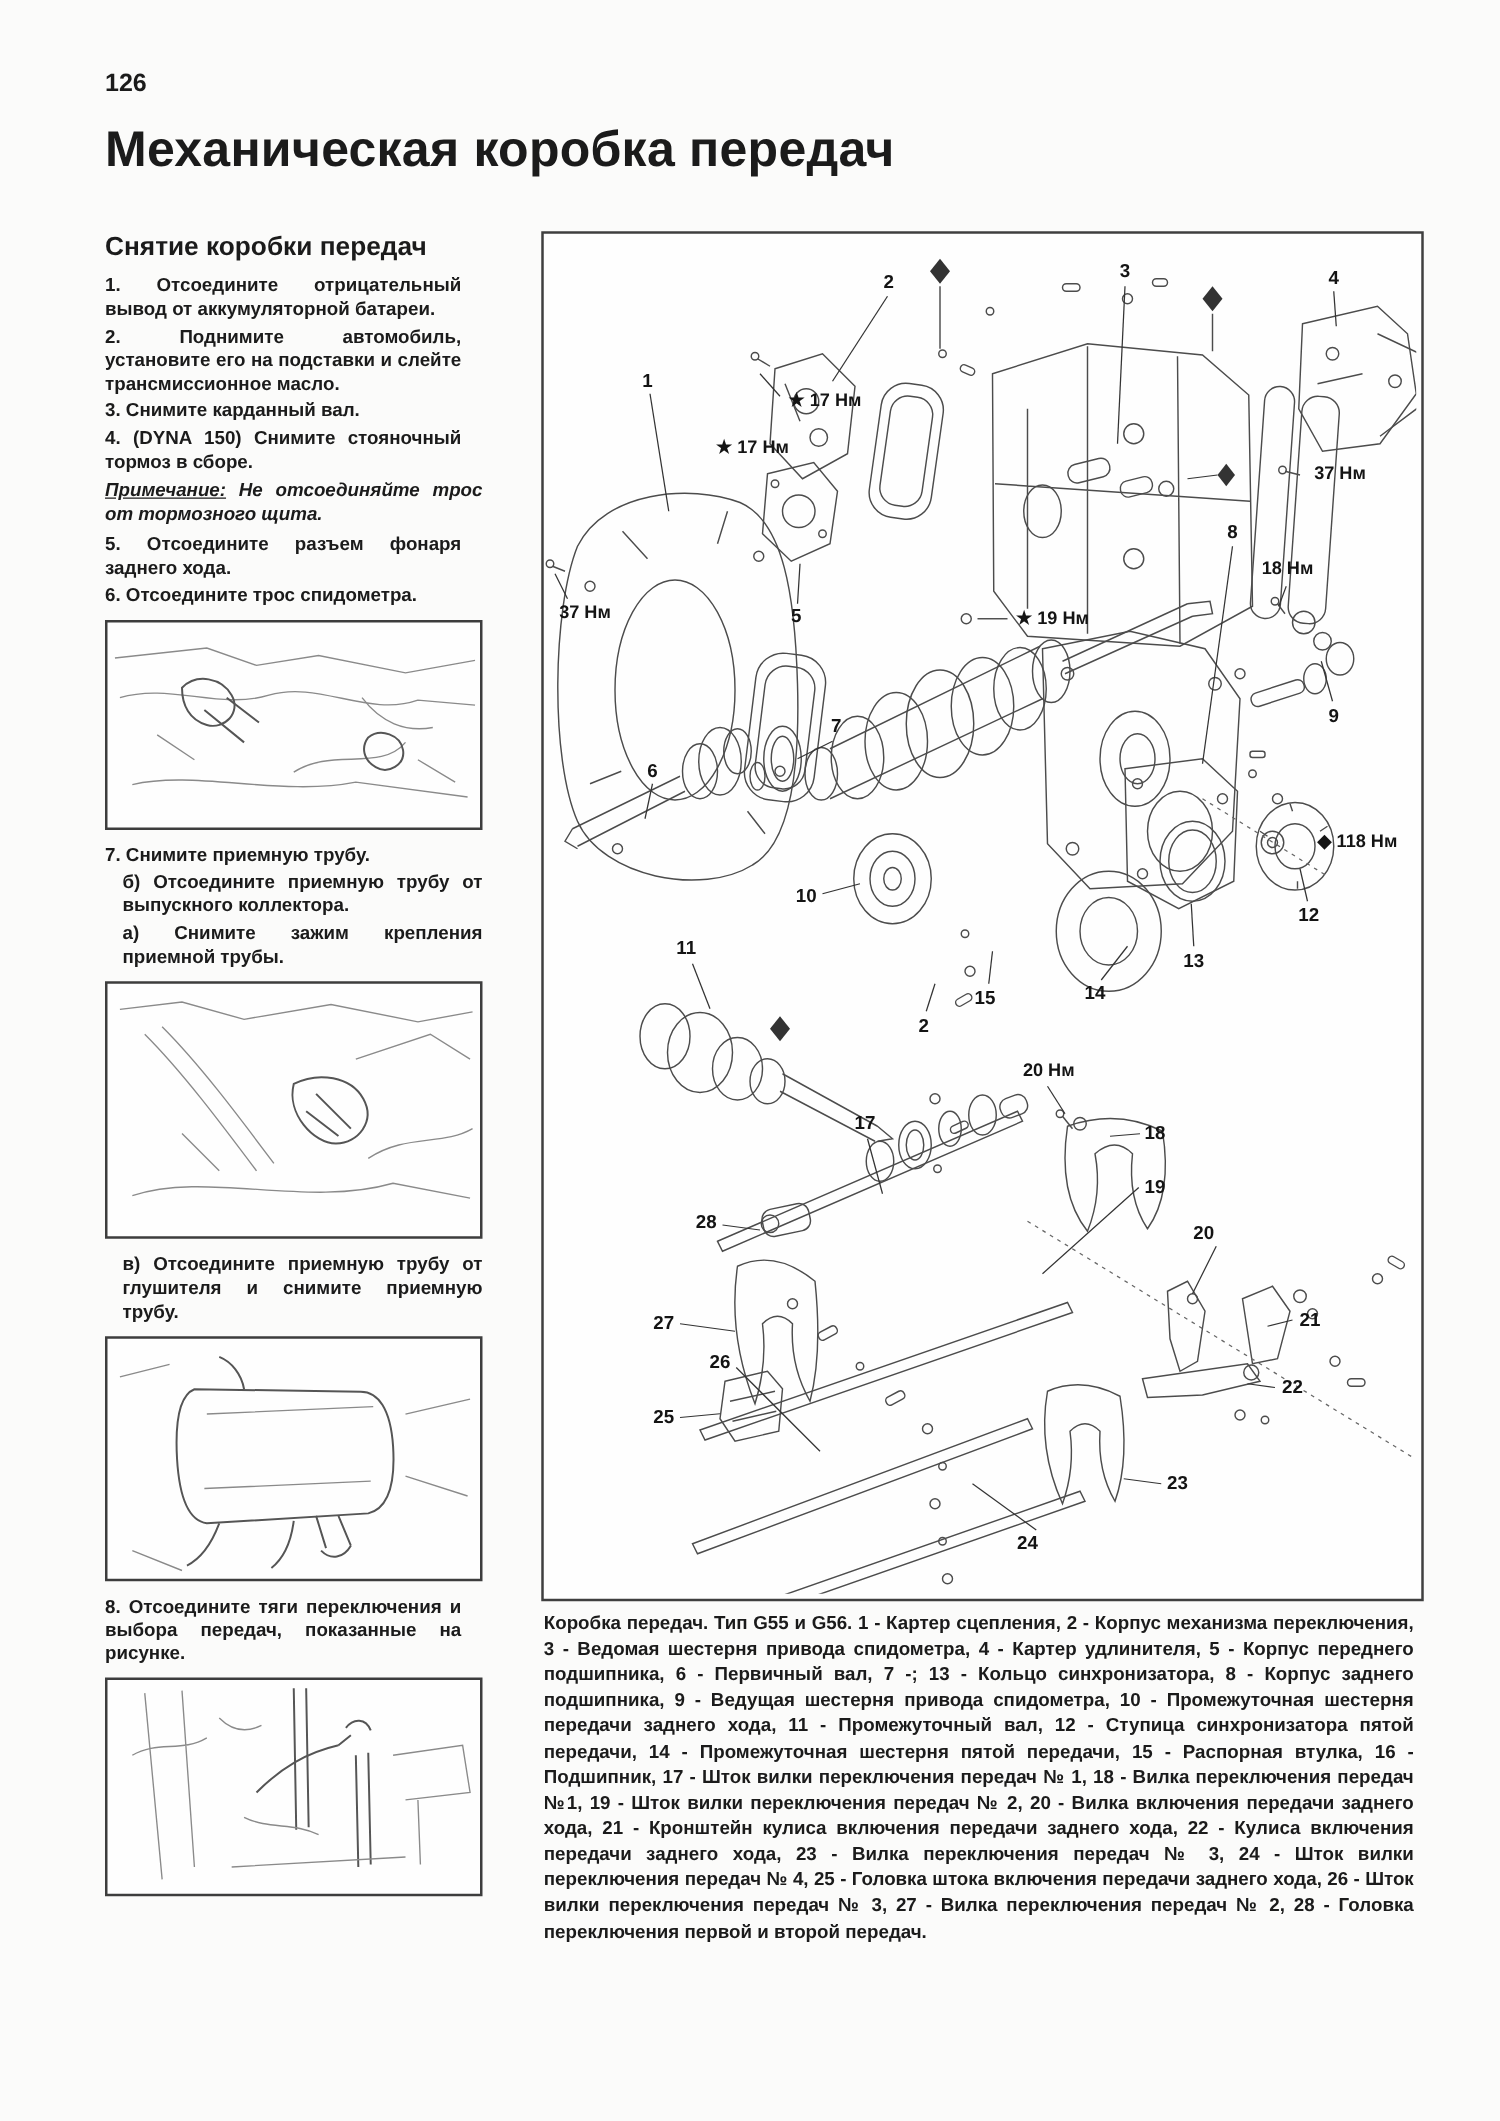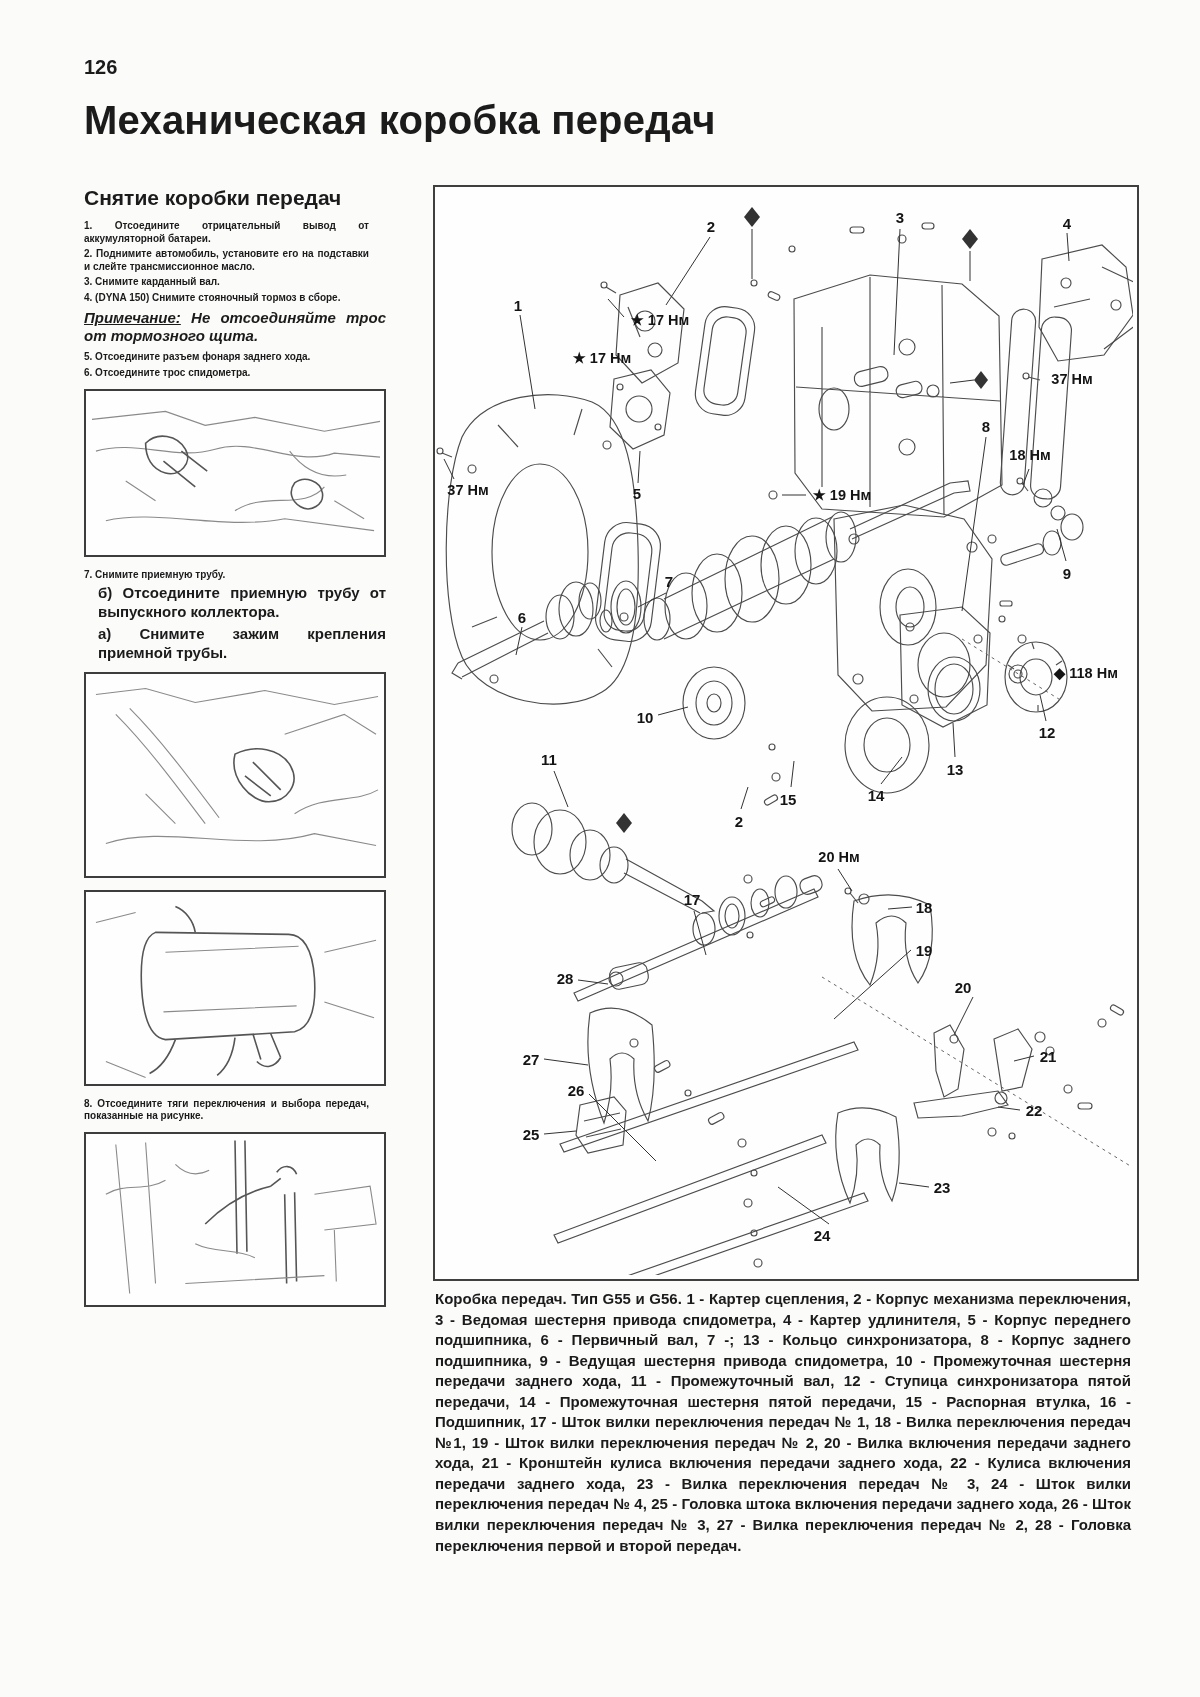--- a/index.html
+++ b/index.html
@@ -7,21 +7,21 @@
     width:1200px;height:1697px;position:relative;overflow:hidden;
     background:#fbfbfa;color:#1b1b1b;
     font-family:"Liberation Sans",sans-serif;
   }
   .abs{position:absolute;}
   #pagenum{left:84px;top:56px;font-size:20px;font-weight:bold;}
   #title{left:84px;top:98px;font-size:40px;font-weight:bold;letter-spacing:.2px;}
   
   #leftcol{left:84px;top:186px;width:302px;}
   #leftcol h2{margin:0 0 10px 0;font-size:21px;font-weight:bold;}
-  p.step{margin:0 17px 3px 0;font-size:10px;font-weight:bold;line-height:1.26;text-align:justify;}
+  p.step{margin:0 17px 3px 0;font-size:15px;font-weight:bold;line-height:1.26;text-align:justify;}
   p.note{margin:4px 0 5px 0;font-size:15px;font-style:italic;font-weight:bold;line-height:1.26;text-align:justify;}
   p.note .lead{text-decoration:underline;}
   p.sub{margin:0 0 3px 14px;font-size:15px;font-weight:bold;line-height:1.26;text-align:justify;}
   .photo{border:2px solid #3d3d3d;background:#fefefe;margin:9px 0 12px 0;position:relative;}
   .photo svg{display:block;width:100%;height:100%;}
   .sk{fill:none;stroke:#8a8a8a;stroke-width:1.1;}
   .skd{fill:none;stroke:#555;stroke-width:1.6;}
   
   #figbox{left:433px;top:185px;width:702px;height:1092px;border:2px solid #3f3f3f;background:#fefefe;}
   #figbox svg{position:absolute;left:0;top:0;}
@@ -71,20 +71,21 @@
     <svg viewBox="0 0 300 202">
       <path class="sk" d="M10,20 L60,14 L110,28 L180,16 L250,30 L294,22"></path>
       <path class="sk" d="M30,40 C60,70 90,110 120,150 M44,34 C74,64 104,104 134,144"></path>
       <path class="skd" d="M150,80 C170,70 196,74 206,92 C216,110 202,128 184,128 C166,128 144,104 150,80 Z"></path>
       <path class="skd" d="M168,88 L196,116 M160,102 L186,122"></path>
       <path class="sk" d="M200,60 L260,40 L292,60 M210,140 C240,120 270,130 294,116"></path>
       <path class="sk" d="M20,170 C80,150 160,180 230,160 L292,172 M60,120 L90,150"></path>
     </svg>
   </div>
 
+  <p class="sub" style="margin-left:14px">в) Отсоедините приемную трубу от глушителя и снимите приемную трубу.</p>
 
   <div class="photo" style="height:192px">
     <svg viewBox="0 0 300 192">
       <path class="skd" d="M70,40 C60,44 54,60 56,96 C58,130 66,146 80,148 L210,140 C226,136 232,118 230,86 C228,56 218,42 204,42 Z"></path>
       <path class="sk" d="M80,60 L214,54 M78,120 L212,114"></path>
       <path class="skd" d="M90,148 C84,164 76,176 64,182 M150,146 C148,162 142,176 132,184 M110,40 C108,28 100,18 90,14"></path>
       <path class="sk" d="M10,30 L50,20 M240,60 L292,48 M240,110 L290,126 M20,170 L60,186"></path>
       <path class="skd" d="M168,142 L176,168 M186,142 L196,166 M172,170 C180,178 190,176 196,166"></path>
     </svg>
   </div>

